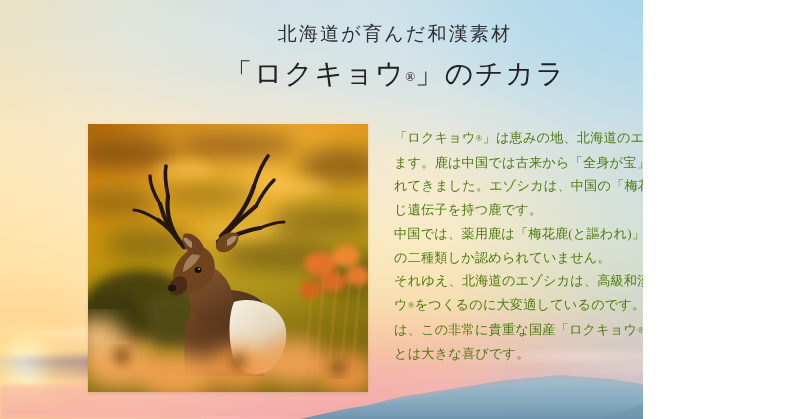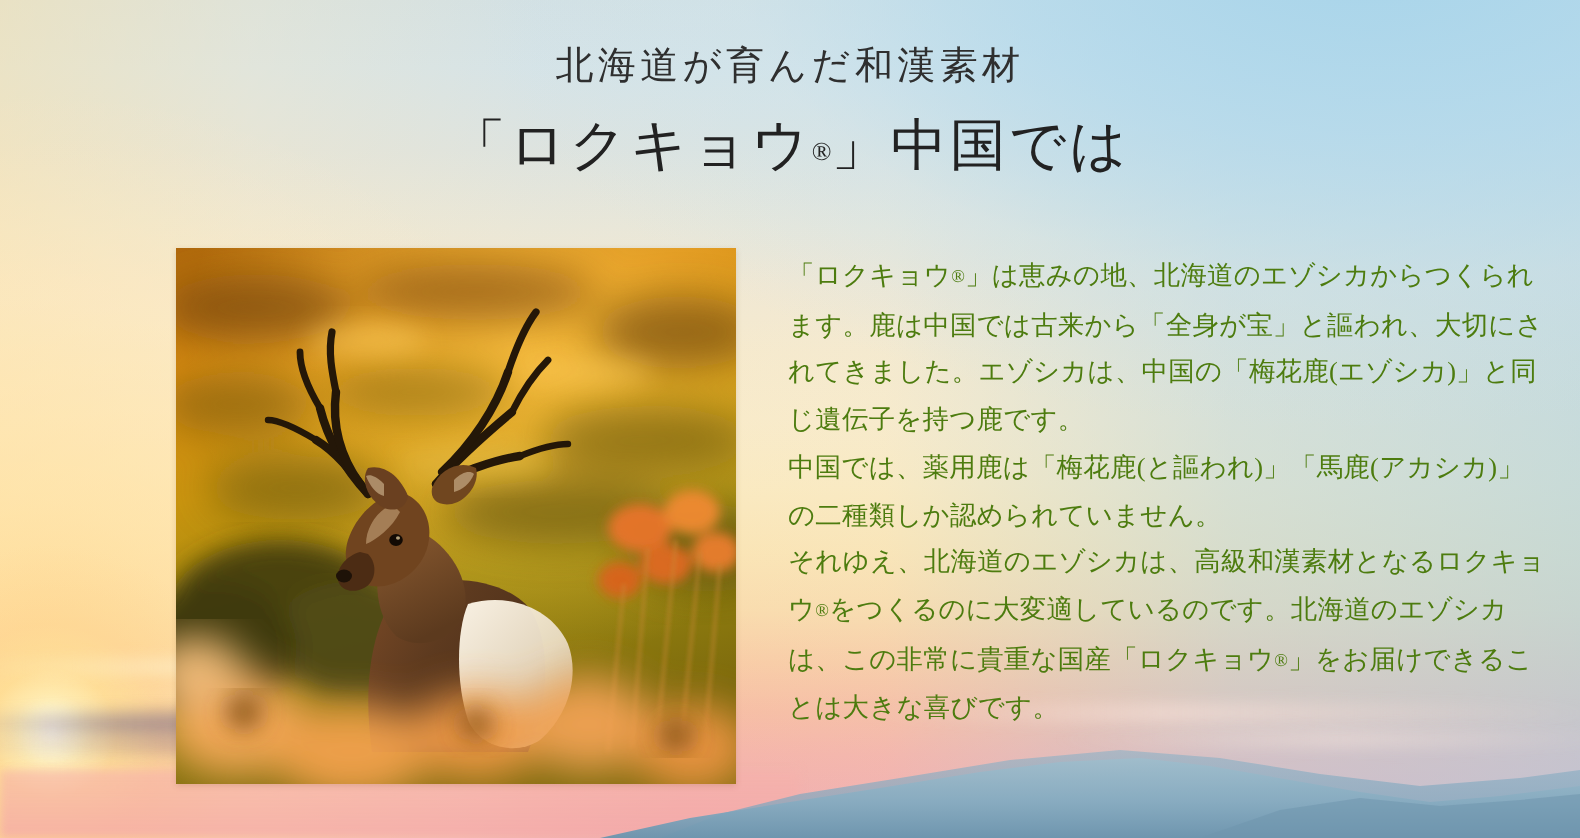--- a/index.html
+++ b/index.html
@@ -5,21 +5,21 @@
   * { margin:0; padding:0; box-sizing:border-box; }
 
   html, body {
     width:790px; height:419px;
     overflow:hidden;
     font-family:"Liberation Sans", "DejaVu Sans", sans-serif;
   }
 
   #stage {
     position:relative;
-    width:790px; height:419px;
+    width:643px; height:419px;
     overflow:hidden;
     background:#e8e4d8;
   }
 
   
   .bg-layer { position:absolute; left:0; top:0; width:790px; height:419px; }
 
   
   .bg-sky-base {
     background:linear-gradient(to bottom,
@@ -211,21 +211,21 @@
     <path d="M330,70 L360,58 L400,48 L450,40 L505,31 L560,26 L610,30 L660,38 L710,44 L760,40 L790,36 L790,70 Z" fill="url(#mtnGrad2)"></path>
 
     <path d="M300,70 L345,60 L395,52 L440,45 L490,37 L530,32 L570,30 L605,34 L645,41 L680,47 L715,52 L750,49 L790,44 L790,70 Z" fill="url(#mtnGrad)"></path>
 
     <path d="M600,70 L640,56 L680,50 L720,54 L760,51 L790,48 L790,70 Z" fill="#7096ad" opacity="0.55"></path>
   </svg>
 
   <div class="head-wrap">
     <div class="head-sub">北海道が育んだ和漢素材</div>
     <div class="head-main">
-      <span>「ロクキョウ</span><span class="reg">®</span><span>」中国では</span>
+      <span>「ロクキョウ</span><span class="reg">®</span><span>」のチカラ</span>
     </div>
   </div>
 
   <div class="photo">
     <svg viewBox="0 0 280 268">
       <defs>
         <linearGradient id="fieldG" x1="0" y1="0" x2="0.25" y2="1">
           <stop offset="0%" stop-color="#b0690c"></stop>
           <stop offset="22%" stop-color="#d68a12"></stop>
           <stop offset="45%" stop-color="#c9940f"></stop>

